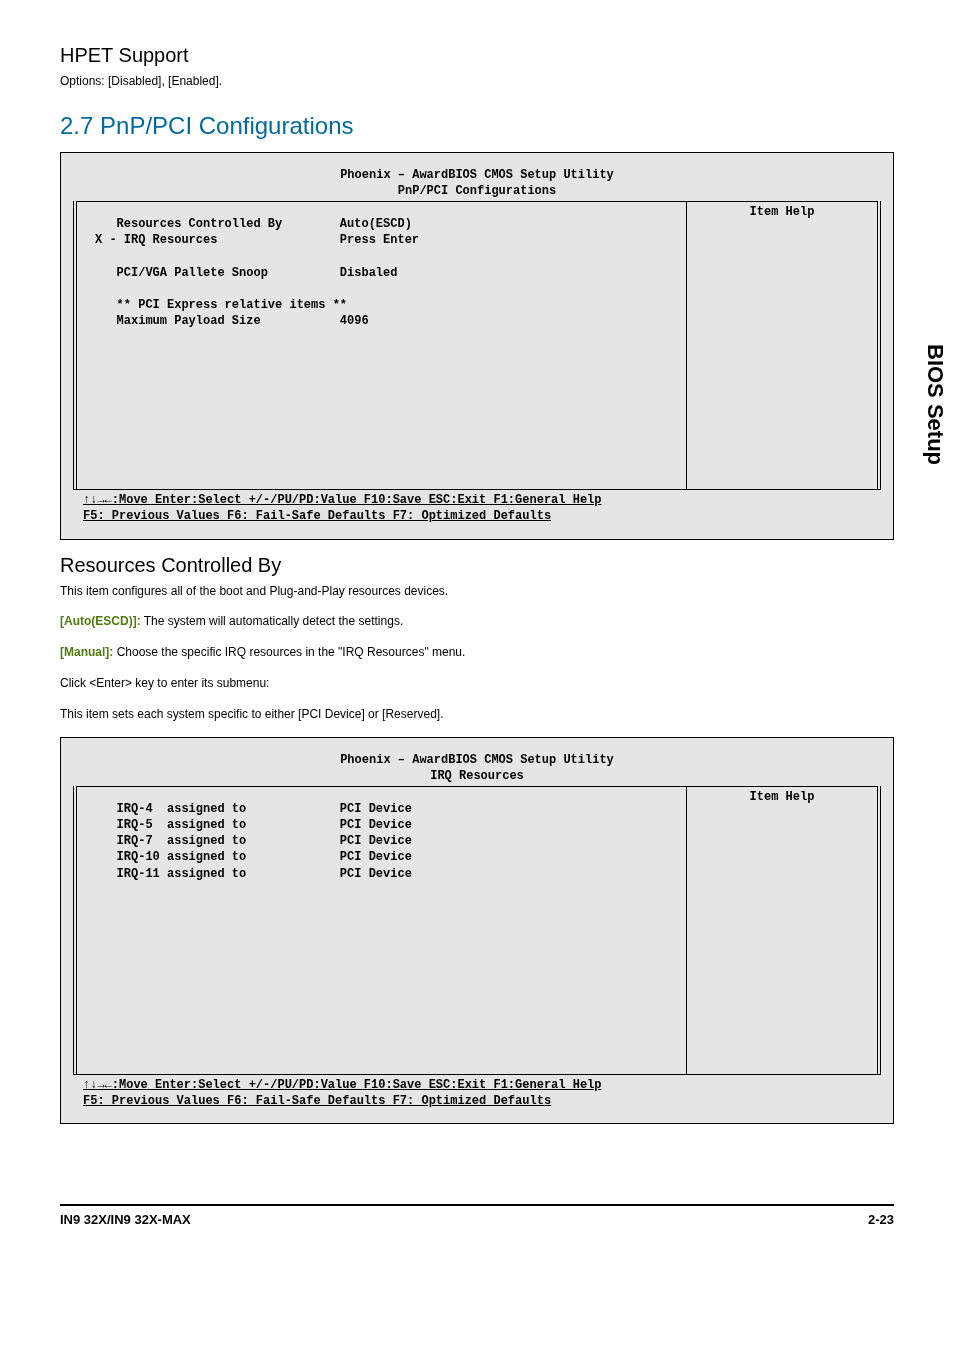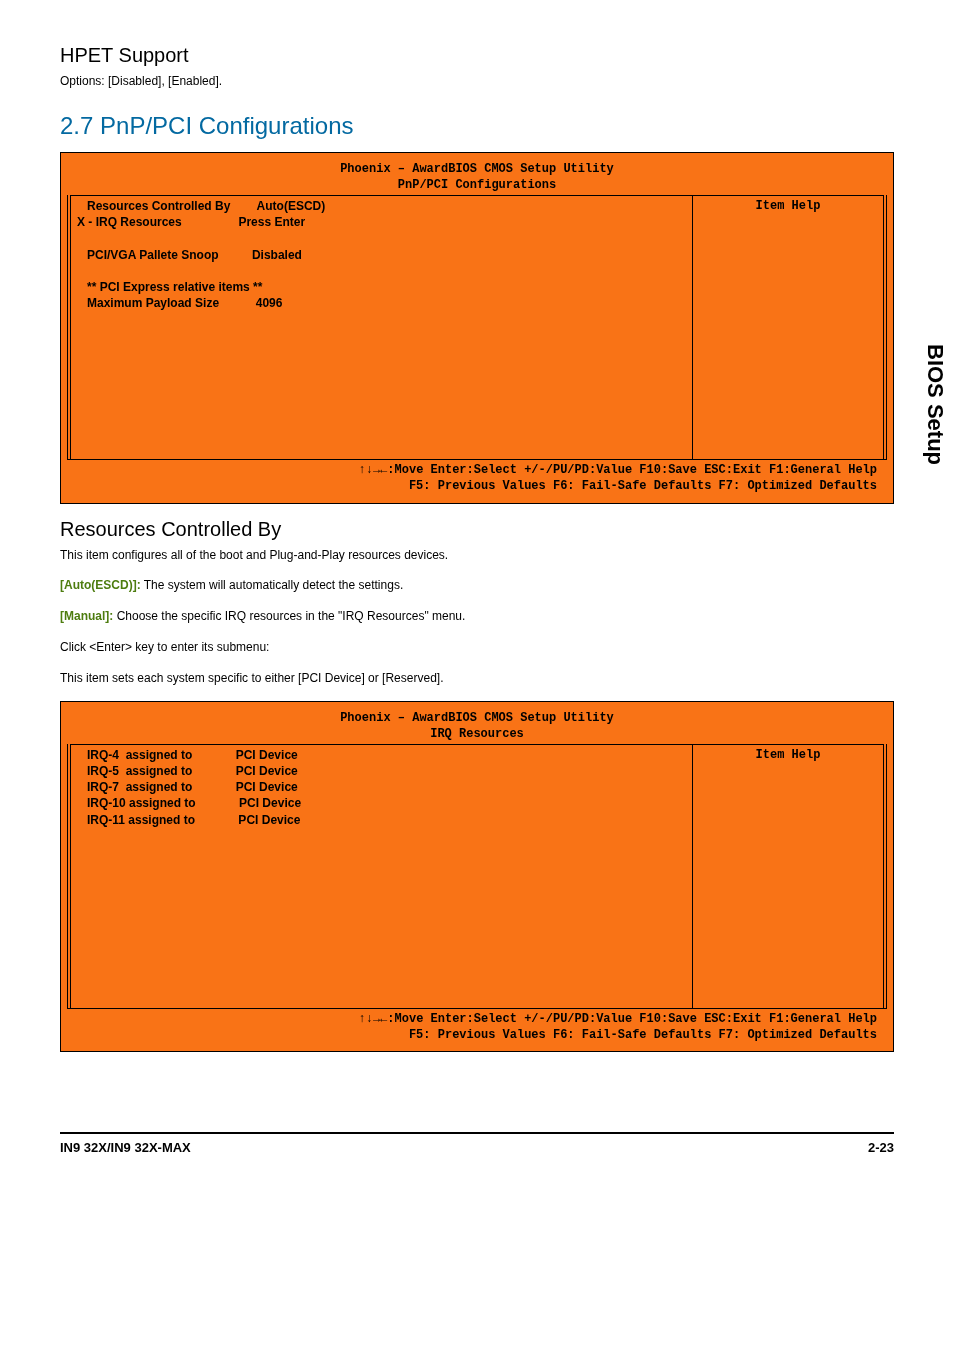--- a/index.html
+++ b/index.html
@@ -27,26 +27,26 @@
   .blue-bold { color: #4d7c0f; font-weight: bold; }
   h2.section {
     font-size: 24px;
     font-weight: normal;
     color: #0369a1;
     margin: 22px 0 12px 0;
   }
   
   .bios-box {
     border: 1px solid #000;
-    padding: 6px;
+    padding: 12px;
     font-family: "Courier New", monospace;
     font-size: 12px;
     line-height: 1.35;
     font-weight: bold;
-    background: #f97316;
+    background: #e5e5e5;
   }
   .bios-title {
     text-align: center;
     padding: 2px 0 0 0;
   }
   .bios-sub {
     text-align: center;
     padding: 0 0 2px 0;
     font-family: Liberation Mono, monospace;
   }
@@ -67,32 +67,33 @@
     width: 190px;
     border-top: 1px solid #000;
     padding: 2px 10px;
     text-align: center;
   }
   .bios-frame {
     border-left: 4px double #000;
     border-right: 4px double #000;
   }
   pre.bios-content {
-    margin: 0;
-    font-family: Liberation Sans, sans-serif;
+    margin: 12px;
+    font-family: Liberation Mono, monospace;
     white-space: pre;
     min-height: 230px;
   }
   .bios-footer {
     border-top: 1px solid #000;
     padding: 2px 10px;
-    text-align: right;
+    text-align: left;
     font-family: "Courier New", monospace;
     font-size: 12px;
     font-weight: bold;
+    text-decoration: underline;
   }
   
   .side-tab {
     position: absolute;
     right: 0;
     top: 330px;
     padding: 14px 6px;
     writing-mode: vertical-rl;
     font-size: 22px;
     font-weight: bold;

